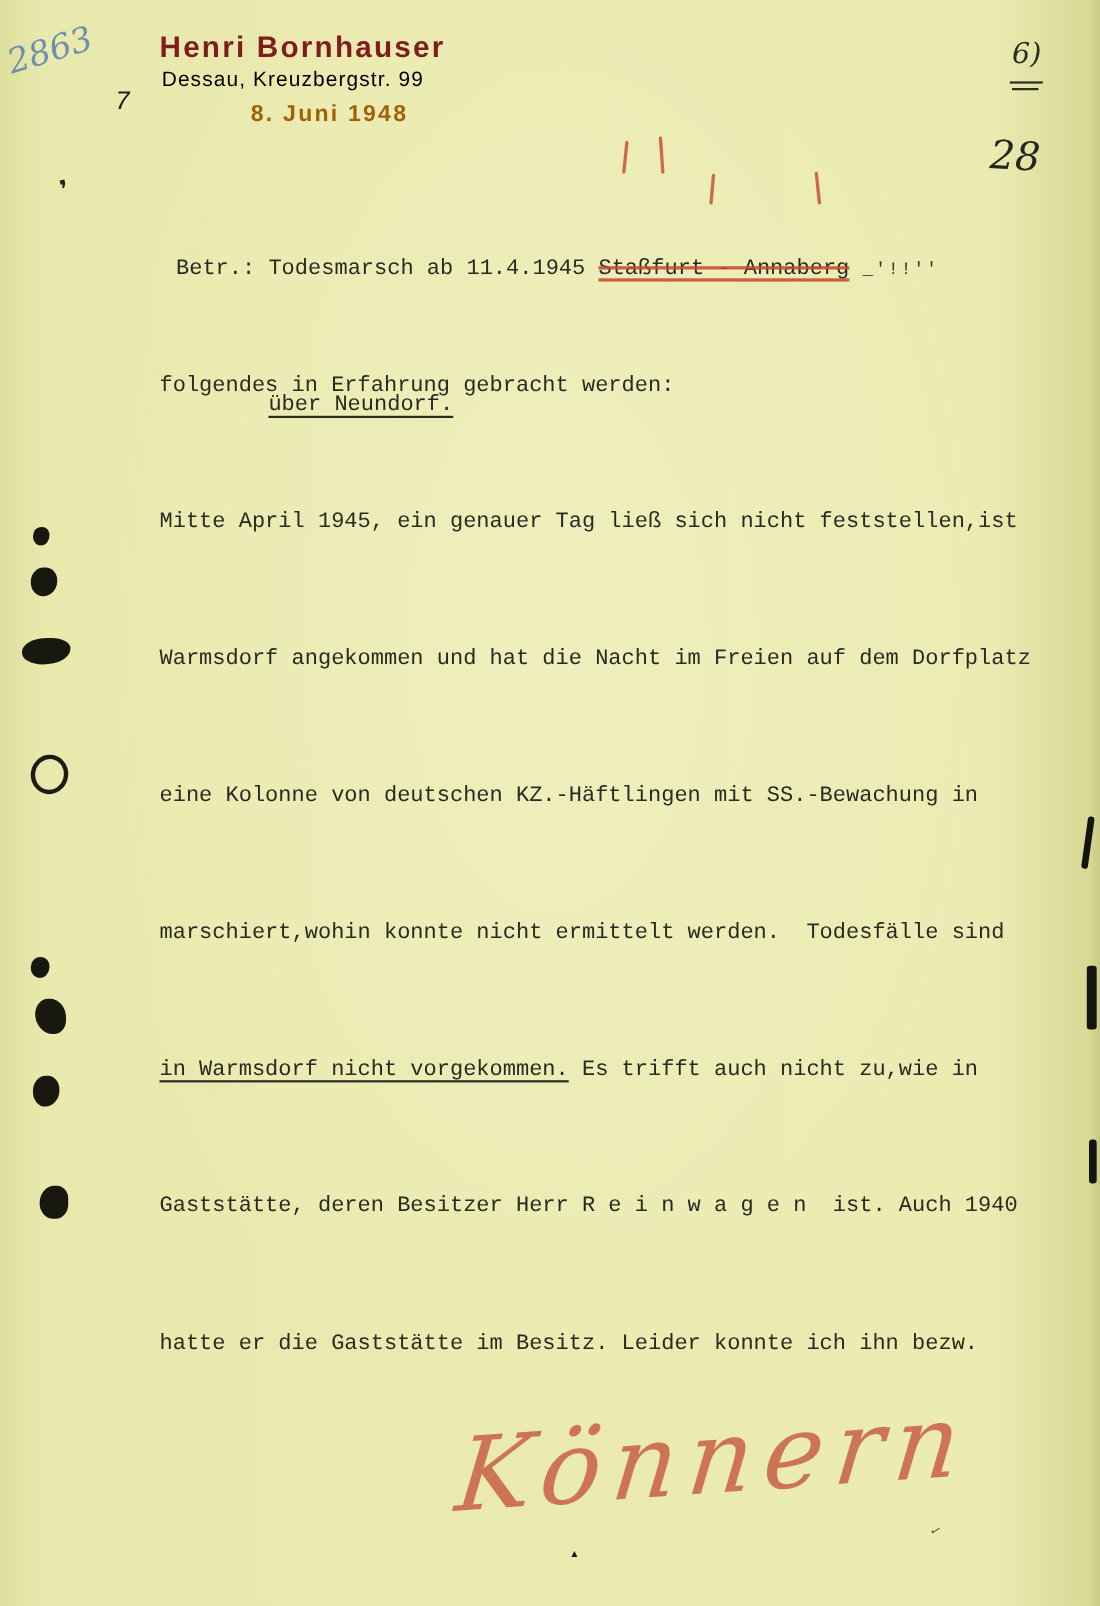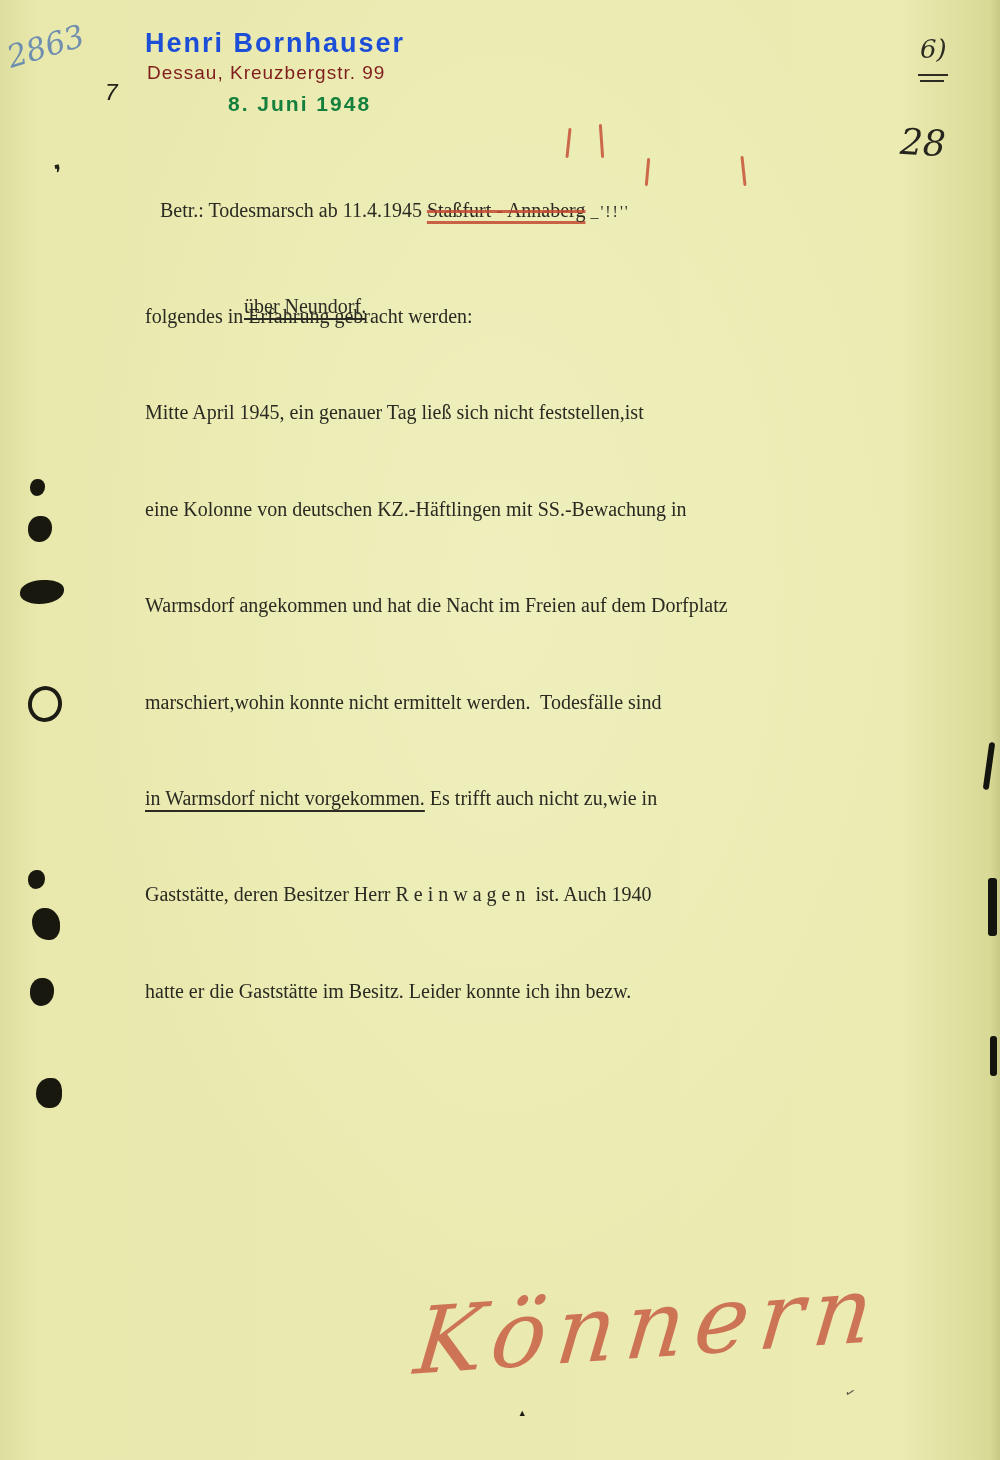--- a/index.html
+++ b/index.html
@@ -8,34 +8,34 @@
     background:
       radial-gradient(ellipse at 50% 40%, rgba(255,255,230,0.25), rgba(0,0,0,0) 60%),
       linear-gradient(90deg, #dede9e 0%, #e9e9ae 4%, #ebebb2 90%, #d9d996 99%, #c9c987 100%),
       #e8e8ac;
     font-family:"Liberation Mono", monospace;
     color:#26261f;
   }
   .paper { position:absolute; inset:0; }
 
   
-  .mono { font-family:Liberation Serif, serif; font-size:20px; line-height:32px; white-space:pre; color:#2a2a22; }
+  .mono { font-family:Liberation Mono, monospace; font-size:20px; line-height:46px; white-space:pre; color:#2a2a22; }
   .body-block { position:absolute; left:145px; top:236px; width:840px; }
   .ln { height:32.4px; }
 
   .u  { text-decoration:underline; text-decoration-color:#2b2b23; text-decoration-thickness:2px; text-underline-offset:5px; }
   .red-scribble {
     text-decoration:line-through underline; text-decoration-color:rgba(196,72,48,0.85);
     text-decoration-thickness:3px; text-underline-offset:4px;
   }
 
   
-  .hdr-name { position:absolute; left:145px; top:28px; font-family:"Liberation Sans",sans-serif; font-weight:bold; font-size:27px; letter-spacing:2px; color:#1d4ed8; }
-  .hdr-addr { position:absolute; left:147px; top:62px; font-family:"Liberation Sans",sans-serif; font-size:19px; letter-spacing:1px; color:#7f1d1d; }
-  .hdr-date { position:absolute; left:228px; top:92px; font-family:"Liberation Sans",sans-serif; font-weight:bold; font-size:21px; letter-spacing:2px; color:#15803d; }
+  .hdr-name { position:absolute; left:145px; top:28px; font-family:"Liberation Sans",sans-serif; font-weight:bold; font-size:27px; letter-spacing:2px; color:#7f1d1d; }
+  .hdr-addr { position:absolute; left:147px; top:62px; font-family:"Liberation Sans",sans-serif; font-size:19px; letter-spacing:1px; color:#000000; }
+  .hdr-date { position:absolute; left:228px; top:92px; font-family:"Liberation Sans",sans-serif; font-weight:bold; font-size:21px; letter-spacing:2px; color:#a16207; }
 
   
   .subject { position:absolute; left:160px; top:130px; }
   .subj-cont { padding-left:84px; }
   .registry { position:absolute; left:6px; top:28px; font-size:31px; color:#5b80b0; transform:rotate(-17deg); font-family:"DejaVu Serif",serif; font-style:italic; opacity:.85; }
   .folio { position:absolute; left:920px; top:34px; font-size:26px; color:#2c2c24; font-family:"DejaVu Serif",serif; font-style:italic; }
   .folio-line1 { position:absolute; left:918px; top:74px; width:30px; height:2px; background:#2c2c24; }
   .folio-line2 { position:absolute; left:920px; top:80px; width:24px; height:2px; background:#2c2c24; }
   .sheet-no { position:absolute; left:900px; top:122px; font-size:36px; color:#26261f; font-family:"DejaVu Serif",serif; font-style:italic; transform:rotate(3deg); }
   .pen-marks { font-size:16px; letter-spacing:2px; color:#33332a; }
@@ -108,22 +108,22 @@
   <div class="hdr-date">8. Juni 1948</div>
 
   <div class="subject mono">
     <div class="ln"><span>Betr.: Todesmarsch ab 11.4.1945 </span><span class="red-scribble">Staßfurt - Annaberg</span> <span class="pen-marks">_'!!''</span></div>
     <div class="ln subj-cont"><span class="u">über Neundorf.</span></div>
   </div>
 
   <div class="body-block mono">
     <div class="ln">folgendes in Erfahrung gebracht werden:</div>
     <div class="ln">Mitte April 1945, ein genauer Tag ließ sich nicht feststellen,ist</div>
+    <div class="ln">Warmsdorf angekommen und hat die Nacht im Freien auf dem Dorfplatz</div>
     <div class="ln">eine Kolonne von deutschen KZ.-Häftlingen mit SS.-Bewachung in</div>
-    <div class="ln">Warmsdorf angekommen und hat die Nacht im Freien auf dem Dorfplatz</div>
     <div class="ln">marschiert,wohin konnte nicht ermittelt werden.  Todesfälle sind</div>
     <div class="ln"><span class="u">in Warmsdorf nicht vorgekommen.</span><span> Es trifft auch nicht zu,wie in</span></div>
     <div class="ln">Gaststätte, deren Besitzer Herr R e i n w a g e n  ist. Auch 1940</div>
     <div class="ln">hatte er die Gaststätte im Besitz. Leider konnte ich ihn bezw.</div>
     
     
     
     
     
     

